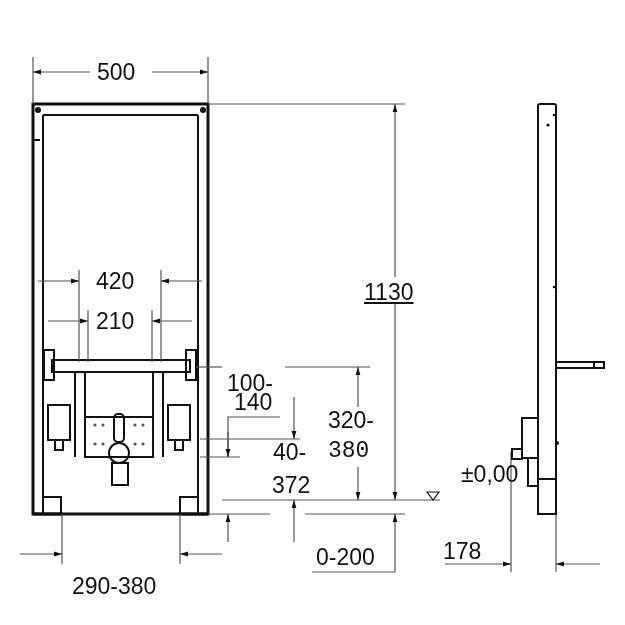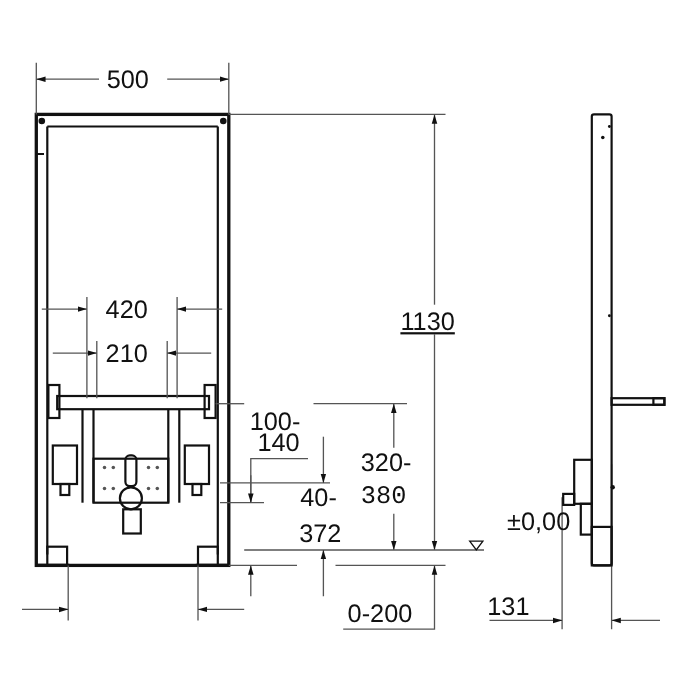--- a/index.html
+++ b/index.html
@@ -134,24 +134,25 @@
       <rect class="ln md" x="528" y="446" width="10" height="28"></rect>
       <rect class="ln md" x="538" y="467" width="18" height="35"></rect>
       <circle cx="557" cy="431" r="2" fill="#111"></circle>
     </g>
   </svg>
 
   
   <div class="dim" style="left:97px; top:48px;">500</div>
   <div class="dim" style="left:96px; top:257px;">420</div>
   <div class="dim" style="left:96px; top:297px;">210</div>
+  <div class="dim" style="left:72px; top:562px;">290-380</div>
 
   <div class="dim" style="left:364px; top:268px;text-decoration:underline;">1130</div>
   <div class="dim" style="left:227px; top:343px;margin-top:16px;">100-</div>
   <div class="dim" style="left:234px; top:378px;">140</div>
   <div class="dim" style="left:273px; top:428px;">40-</div>
   <div class="dim" style="left:272px; top:461px;">372</div>
   <div class="dim" style="left:328px; top:396px;">320-</div>
   <div class="dim" style="left:328px; top:427px;font-family:Liberation Mono, monospace;">380</div>
   <div class="dim" style="left:413px; top:450px;margin-left:48px;">±0,00</div>
   <div class="dim" style="left:316px; top:533px;">0-200</div>
-  <div class="dim" style="left:443px; top:527px;">131</div>
+  <div class="dim" style="left:443px; top:527px;">178</div>
 </div>
 
 </body></html>

